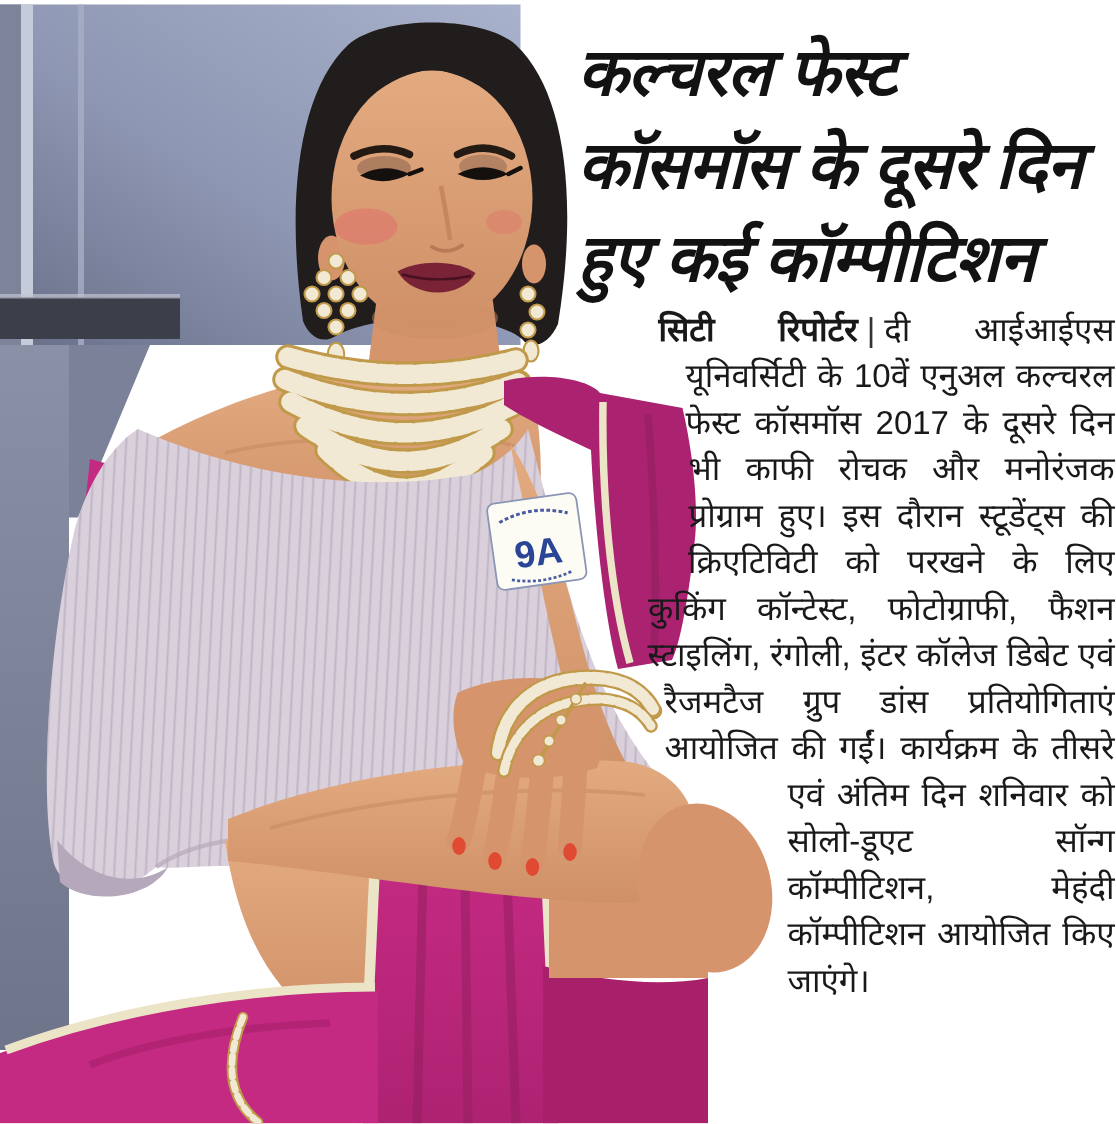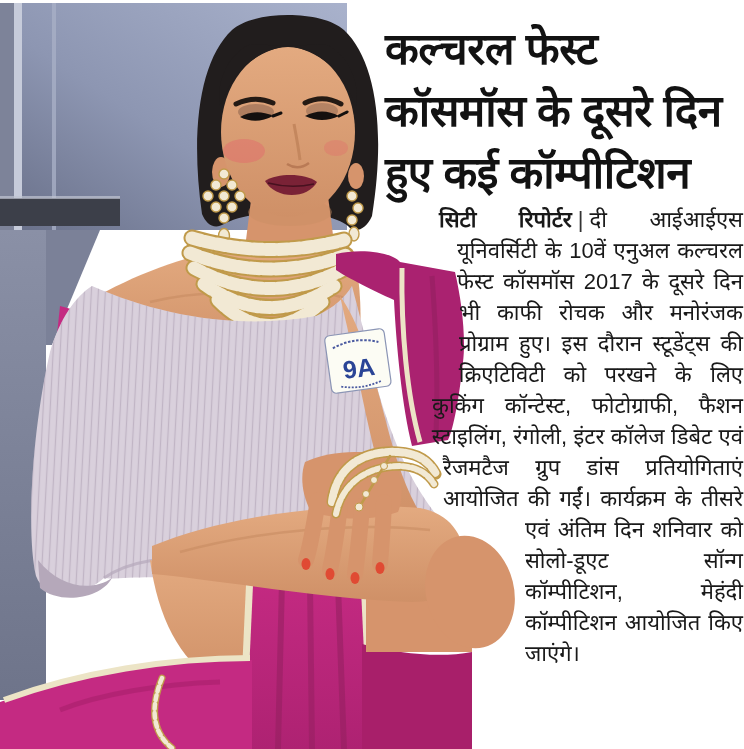--- a/index.html
+++ b/index.html
@@ -19,21 +19,21 @@
     shape-outside:polygon(0px 0px,378px 0px,378px 233px,432px 233px,432px 264px,450px 264px,
       450px 295px,444px 295px,444px 326px,452px 326px,452px 357px,418px 357px,418px 388px,
       425px 388px,425px 419px,412px 419px,412px 450px,416px 450px,416px 481px,436px 481px,
       436px 512px,428px 512px,428px 543px,518px 543px,518px 749px,0px 749px);
     shape-margin:7px;
   }
   .headline{
     font-size:44px;line-height:62px;font-weight:700;color:var(--headline-text);
     padding-top:18px;letter-spacing:-0.5px;
   }
-  .headline .hl{display:block;white-space:nowrap;}
+  .headline .hl{display:block;white-space:nowrap;font-style:italic;}
   .body-text{
     font-size:22px;line-height:31px;text-align:justify;color:var(--body-text);
     padding-right:1px;
   }
   .body-text .byline{font-weight:700;margin-top:44px;}
   .body-text .sep{padding:0 6px;color:#333;}
   svg .f-hair{fill:var(--hair);}
   svg .f-saree{fill:var(--saree);}
   svg .f-blouse{fill:var(--blouse);}
 </style>

